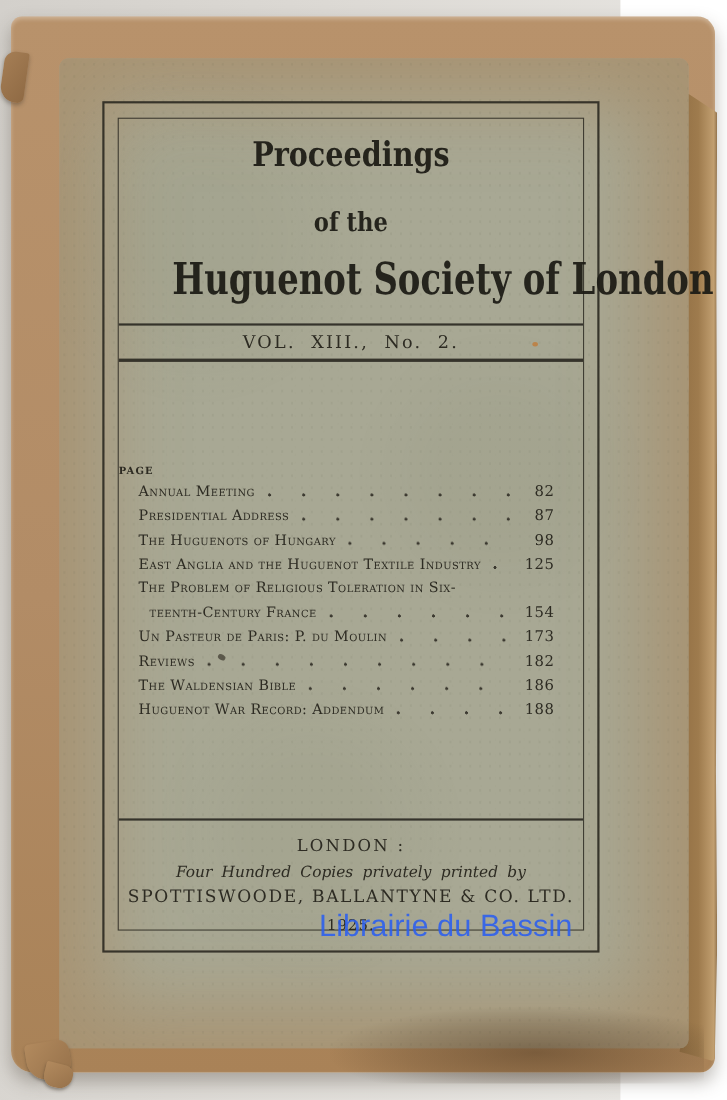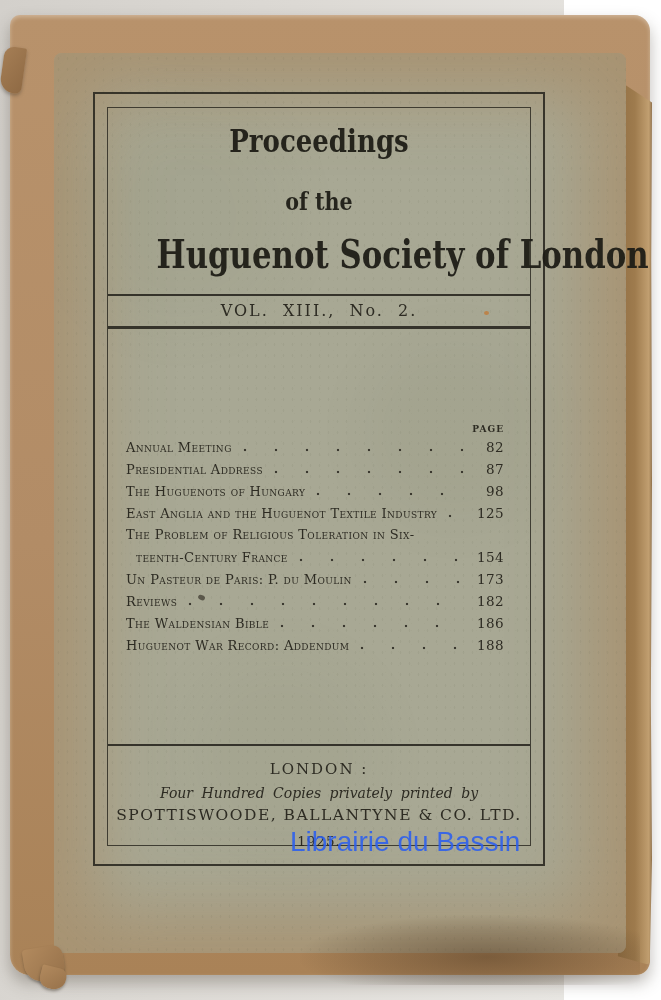--- a/index.html
+++ b/index.html
@@ -91,21 +91,21 @@
   .rule3 { top: 636px; }
   .vol {
     top: 193px; text-align: center;
     font-size: 16px; letter-spacing: 2px; word-spacing: 7px;
   }
   .contents-heading {
     top: 276px; text-align: center;
     font-size: 18px; letter-spacing: 3.5px;
   }
   .page-label {
-    top: 316px; text-align: right; padding-right: 26px;
+    top: 316px; text-align: left; padding-right: 26px;
     font-size: 9px; letter-spacing: 1px; font-weight: 700;
   }
   .toc {
     top: 328px;
     padding: 0 26px 0 18px;
     font-variant: small-caps;
     font-size: 13px; letter-spacing: .4px;
   }
   .toc-line { display: flex; align-items: baseline; height: 22px; line-height: 22px; }
   .toc-line.indent { padding-left: 10px; }

